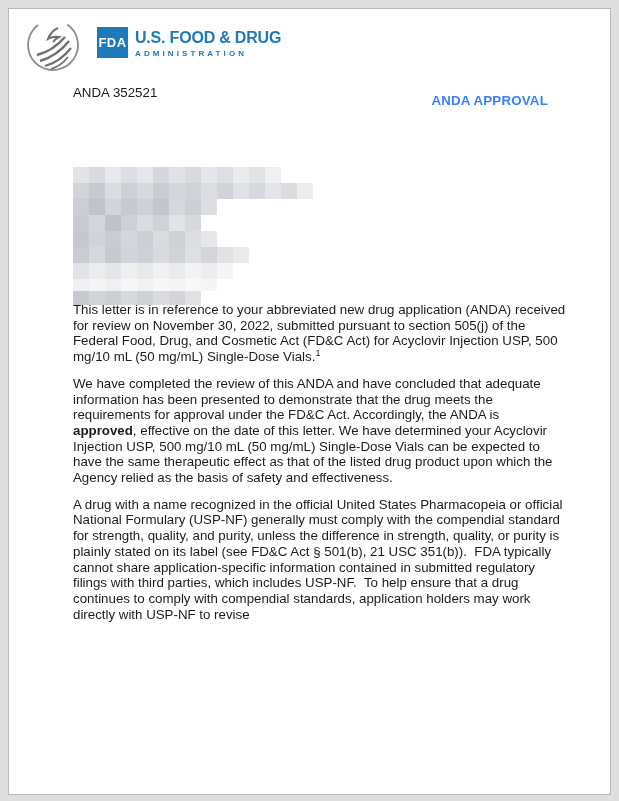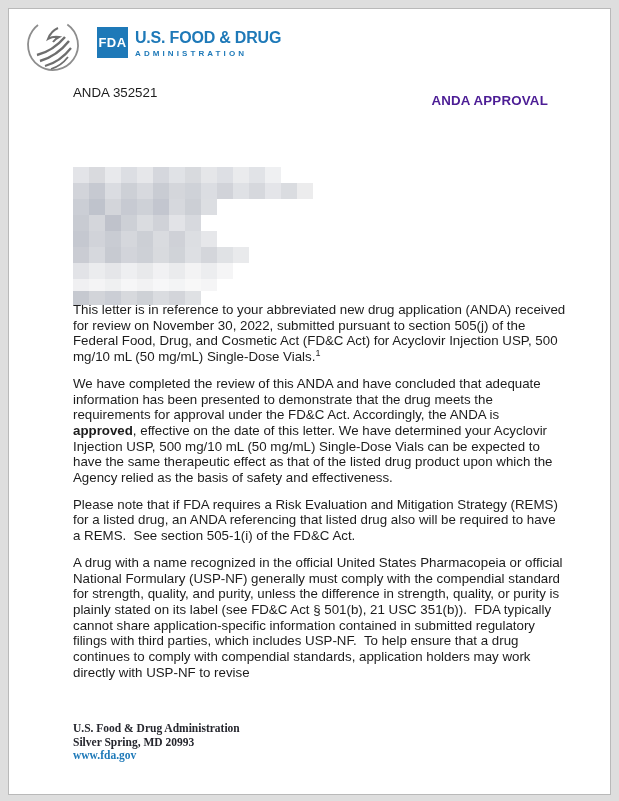--- a/index.html
+++ b/index.html
@@ -32,21 +32,21 @@
   .fda-subtitle{
     color:var(--fda-blue,#1e79b8);font-weight:bold;font-size:8px;
     letter-spacing:3.1px;margin-top:4px;white-space:nowrap;
   }
   .anda-number{
     position:absolute;left:64px;top:76px;
     font-size:13.3px;color:#1d1d1d;
   }
   .anda-approval{
     position:absolute;right:62px;top:84px;
-    font-size:13.3px;font-weight:bold;color:#4c1d95;
+    font-size:13.3px;font-weight:bold;color:#3b82f6;
     letter-spacing:.2px;
   }
   
   .mosaic{position:absolute;left:0;top:0;width:100%;height:100%;}
   .mosaic-row{position:absolute;white-space:nowrap;font-size:0;}
   .mosaic-cell{display:inline-block;}
   
   .letter-body{
     position:absolute;left:64px;top:293px;width:493px;
     font-size:13.3px;line-height:15.7px;color:#1c1c1c;
@@ -105,25 +105,19 @@
       <div class="mosaic-row" style="left: 64px; top: 270px;"><span class="mosaic-cell" style="width: 16px; height: 12px; background: rgb(240, 240, 242);"></span><span class="mosaic-cell" style="width: 16px; height: 12px; background: rgb(244, 244, 245);"></span><span class="mosaic-cell" style="width: 16px; height: 12px; background: rgb(239, 240, 241);"></span><span class="mosaic-cell" style="width: 16px; height: 12px; background: rgb(246, 246, 247);"></span><span class="mosaic-cell" style="width: 16px; height: 12px; background: rgb(242, 242, 243);"></span><span class="mosaic-cell" style="width: 16px; height: 12px; background: rgb(247, 247, 248);"></span><span class="mosaic-cell" style="width: 16px; height: 12px; background: rgb(243, 244, 245);"></span><span class="mosaic-cell" style="width: 16px; height: 12px; background: rgb(248, 248, 248);"></span><span class="mosaic-cell" style="width: 16px; height: 12px; background: rgb(245, 245, 246);"></span></div>
       <div class="mosaic-row" style="left: 64px; top: 282px;"><span class="mosaic-cell" style="width: 16px; height: 14px; background: rgb(198, 201, 208);"></span><span class="mosaic-cell" style="width: 16px; height: 14px; background: rgb(210, 212, 217);"></span><span class="mosaic-cell" style="width: 16px; height: 14px; background: rgb(203, 206, 213);"></span><span class="mosaic-cell" style="width: 16px; height: 14px; background: rgb(215, 217, 221);"></span><span class="mosaic-cell" style="width: 16px; height: 14px; background: rgb(206, 209, 214);"></span><span class="mosaic-cell" style="width: 16px; height: 14px; background: rgb(218, 220, 224);"></span><span class="mosaic-cell" style="width: 16px; height: 14px; background: rgb(211, 213, 218);"></span><span class="mosaic-cell" style="width: 16px; height: 14px; background: rgb(223, 225, 228);"></span></div>
     </div>
 
   <div class="letter-body">
     <p class="para"><span>This letter is in reference to your abbreviated new drug application (ANDA) received for review on November 30, 2022, submitted pursuant to section 505(j) of the Federal Food, Drug, and Cosmetic Act (FD&amp;C Act) for Acyclovir Injection USP, 500 mg/10 mL (50 mg/mL) Single-Dose Vials.</span><sup>1</sup></p>
 
 
     <p class="para"><span>We have completed the review of this ANDA and have concluded that adequate information has been presented to demonstrate that the drug meets the requirements for approval under the FD&amp;C Act. Accordingly, the ANDA is </span><span class="bold">approved</span><span>, effective on the date of this letter. We have determined your Acyclovir Injection USP, 500 mg/10 mL (50 mg/mL) Single-Dose Vials can be expected to have the same therapeutic effect as that of the listed drug product upon which the Agency relied as the basis of safety and effectiveness.</span></p>
 
-    <p class="para">Please note that if FDA requires a Risk Evaluation and Mitigation Strategy (REMS) for a listed drug, an ANDA referencing that listed drug also will be required to have a REMS.  See section 505-1(i) of the FD&amp;C Act.</p>
 
 
     <p class="para">A drug with a name recognized in the official United States Pharmacopeia or official National Formulary (USP-NF) generally must comply with the compendial standard for strength, quality, and purity, unless the difference in strength, quality, or purity is plainly stated on its label (see FD&amp;C Act § 501(b), 21 USC 351(b)).  FDA typically cannot share application-specific information contained in submitted regulatory filings with third parties, which includes USP-NF.  To help ensure that a drug continues to comply with compendial standards, application holders may work directly with USP-NF to revise</p>
   </div>
 
-  <div class="footer">
-    <div>U.S. Food &amp; Drug Administration</div>
-    <div>Silver Spring, MD 20993</div>
-    <div><a class="footer-link">www.fda.gov</a></div>
-  </div>
 
 </div>
 
 </body></html>

